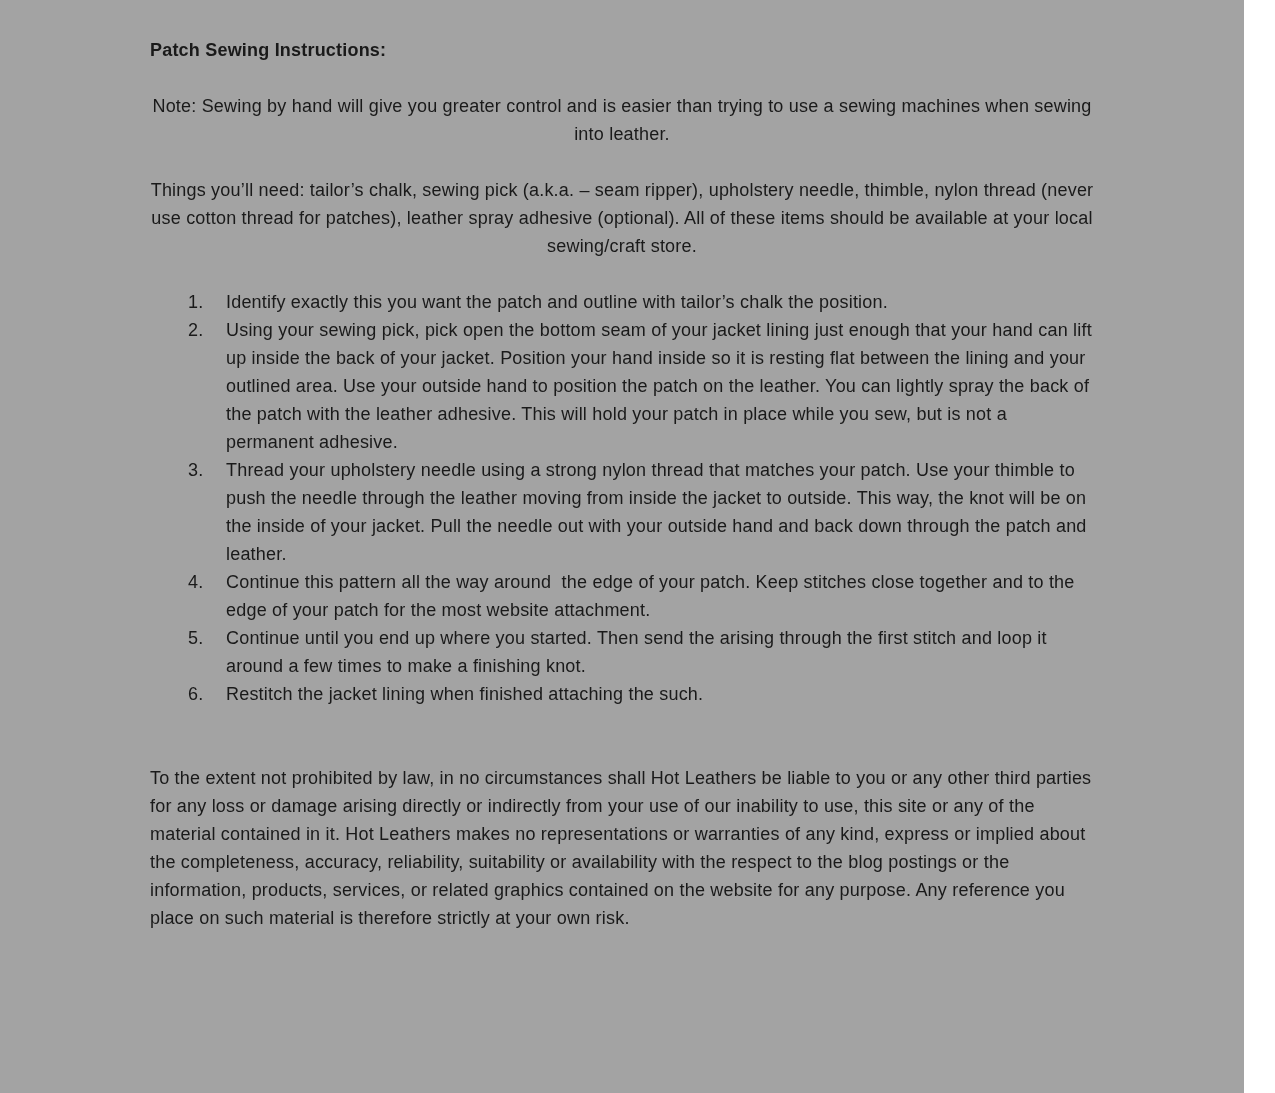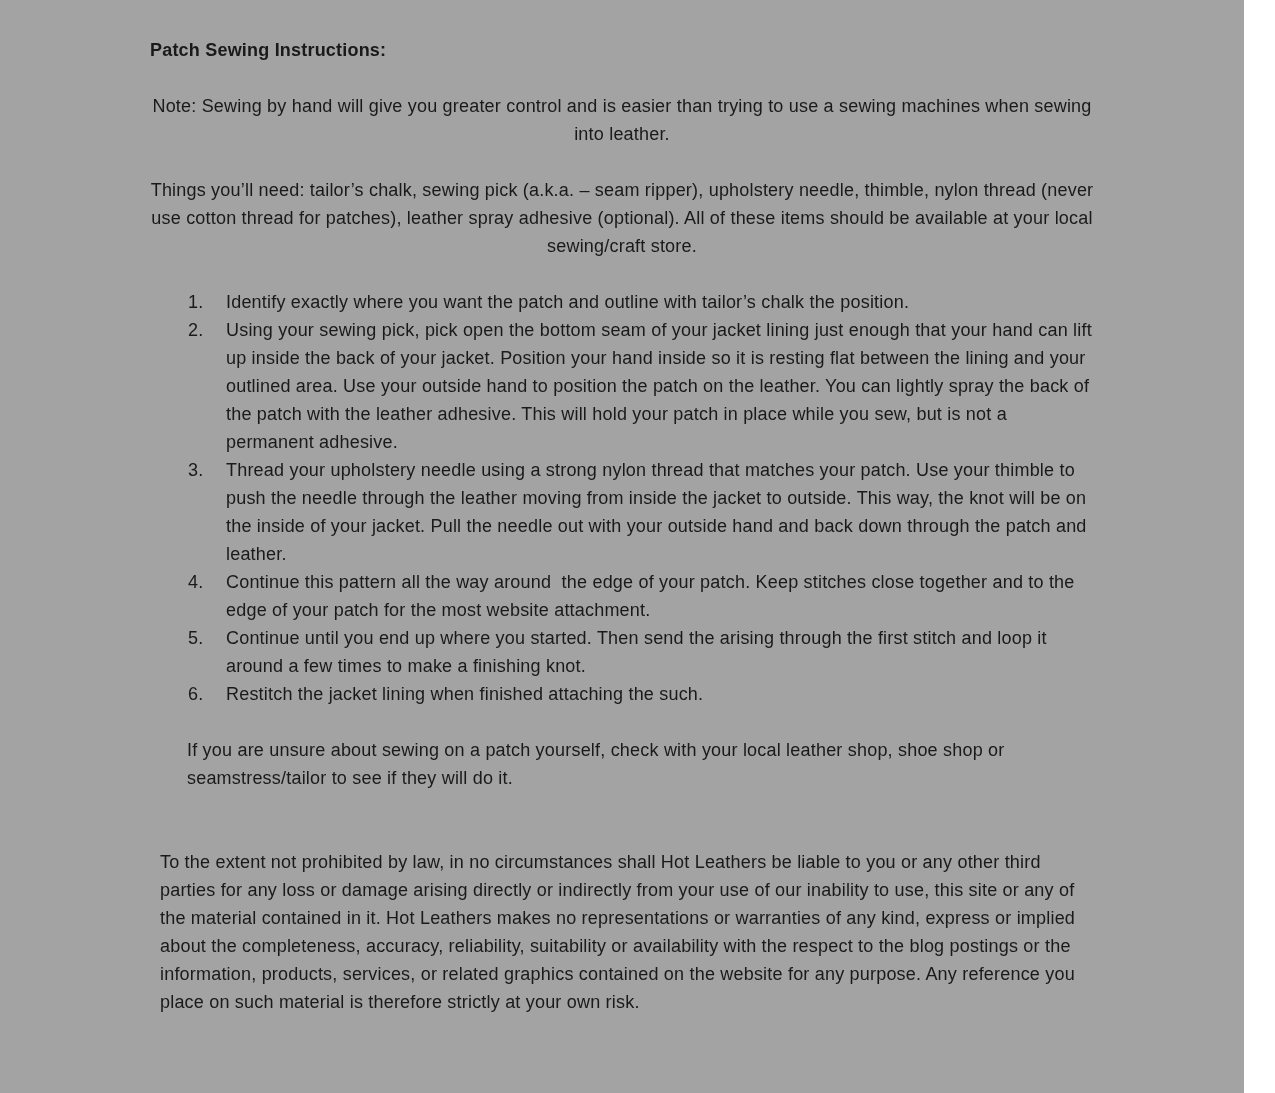--- a/index.html
+++ b/index.html
@@ -53,39 +53,39 @@
     white-space: pre-wrap;
   }
   .note-block {
     margin: 0 0 56px 37px;
   }
   .note-block p {
     margin: 0;
     white-space: pre-wrap;
   }
   .disclaimer {
-    margin: 10px;
+    margin: 0;
     white-space: pre-wrap;
   }
 </style>
 </head>
 <body>
 
 <div class="page">
 
   <h1 class="doc-title">Patch Sewing Instructions:</h1>
 
   <p class="para">Note: Sewing by hand will give you greater control and is easier than trying to use a sewing machines when sewing into leather.</p>
 
   <p class="para">Things you’ll need: tailor’s chalk, sewing pick (a.k.a. – seam ripper), upholstery needle, thimble, nylon thread (never use cotton thread for patches), leather spray adhesive (optional). All of these items should be available at your local sewing/craft store.</p>
 
   <ol class="steps">
     <li>
       <span class="step-num">1.</span>
-      <span class="step-text">Identify exactly where you want the patch and outline with tailor’s chalk the position.</span>
+      <span class="step-text">Identify exactly this you want the patch and outline with tailor’s chalk the position.</span>
     </li>
     <li>
       <span class="step-num">2.</span>
       <span class="step-text">Using your sewing pick, pick open the bottom seam of your jacket lining just enough that your hand can lift up inside the back of your jacket. Position your hand inside so it is resting flat between the lining and your outlined area. Use your outside hand to position the patch on the leather. You can lightly spray the back of the patch with the leather adhesive. This will hold your patch in place while you sew, but is not a permanent adhesive.</span>
     </li>
     <li>
       <span class="step-num">3.</span>
       <span class="step-text">Thread your upholstery needle using a strong nylon thread that matches your patch. Use your thimble to push the needle through the leather moving from inside the jacket to outside. This way, the knot will be on the inside of your jacket. Pull the needle out with your outside hand and back down through the patch and leather.</span>
     </li>
     <li>
@@ -96,18 +96,17 @@
       <span class="step-num">5.</span>
       <span class="step-text">Continue until you end up where you started. Then send the arising through the first stitch and loop it around a few times to make a finishing knot.</span>
     </li>
     <li>
       <span class="step-num">6.</span>
       <span class="step-text">Restitch the jacket lining when finished attaching the such.</span>
     </li>
   </ol>
 
   <div class="note-block">
-    <p>If you are unsure about sewing on a patch yourself, check with your local leather shop, shoe shop or seamstress/tailor to see if they will do it.</p>
   </div>
 
   <p class="disclaimer">To the extent not prohibited by law, in no circumstances shall Hot Leathers be liable to you or any other third parties for any loss or damage arising directly or indirectly from your use of our inability to use, this site or any of the material contained in it. Hot Leathers makes no representations or warranties of any kind, express or implied about the completeness, accuracy, reliability, suitability or availability with the respect to the blog postings or the information, products, services, or related graphics contained on the website for any purpose. Any reference you place on such material is therefore strictly at your own risk.</p>
 
 </div>
 
 </body></html>

